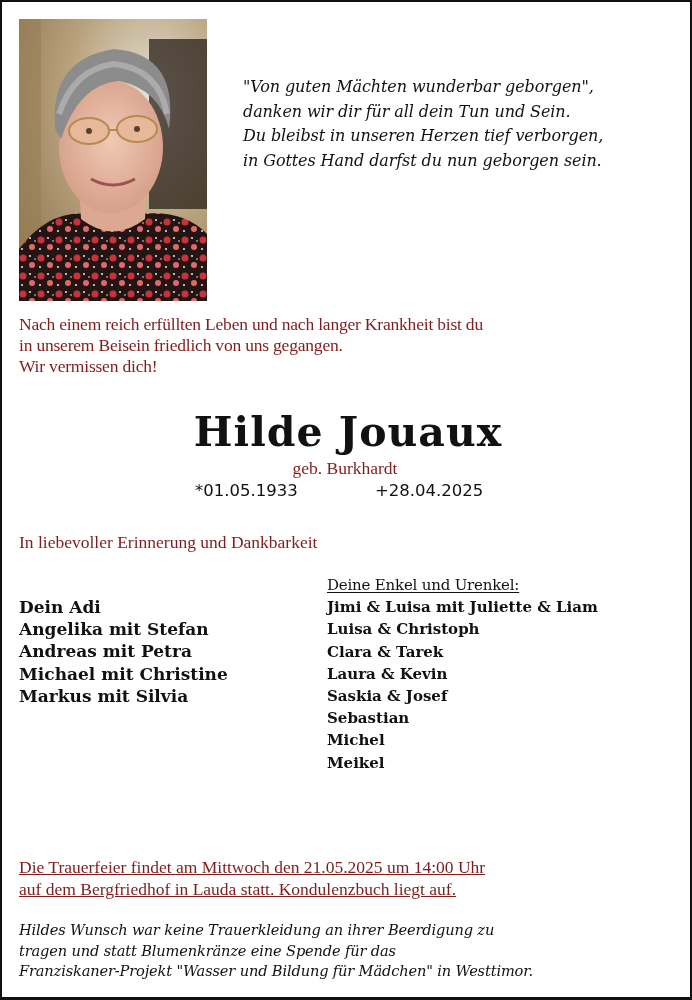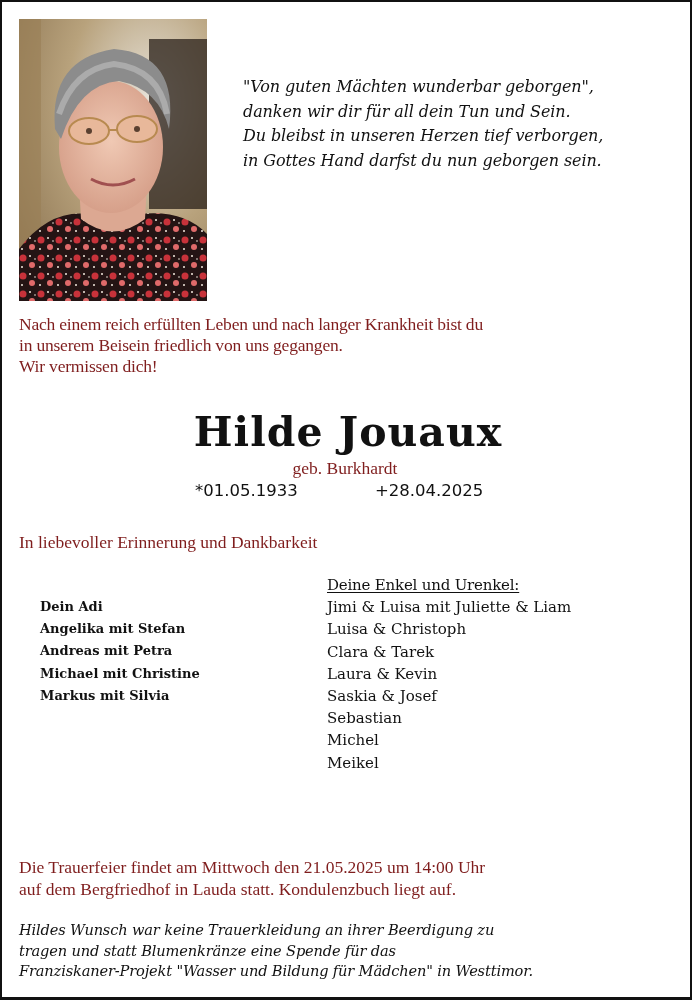--- a/index.html
+++ b/index.html
@@ -54,40 +54,40 @@
     .dates .death { position: absolute; left: 180px; top: 0; white-space: nowrap; }
 
     .remember {
       position: absolute; left: 17px; top: 529px;
       font-size: 17.5px; line-height: 22px; white-space: nowrap; text-align: right;
     }
 
     
     .family-left {
       position: absolute; left: 17px; top: 594px;
-      font-family: "DejaVu Serif", serif; font-weight: bold; font-size: 13px;
-      line-height: 22.2px; color: #111; margin-left: 21px;
+      font-family: "DejaVu Serif", serif; font-weight: bold; font-size: 17px;
+      line-height: 22.2px; color: #111;
     }
     .family-right {
       position: absolute; left: 316px; top: 572px;
       font-family: "DejaVu Serif", serif; font-size: 15px; line-height: 22.2px; color: #111; margin-left: 9px;
     }
     .family-right .heading {
       font-weight: normal; text-decoration: underline; text-underline-offset: 2px;
       font-family: "DejaVu Serif", serif; letter-spacing: -0.2px;
     }
-    .family-right .member { font-weight: normal; white-space: nowrap; }
+    .family-right .member { font-weight: bold; white-space: nowrap; }
     .family-left .member { white-space: nowrap; }
 
     
     .ceremony {
       position: absolute; left: 17px; top: 855px;
       font-size: 17.5px; line-height: 21.5px;
     }
-    .ceremony div { white-space: nowrap; }
+    .ceremony div { white-space: nowrap; text-decoration: underline; }
 
     .wish {
       position: absolute; left: 17px; top: 918px;
       font-family: "DejaVu Serif", serif; font-style: italic; font-size: 14.6px;
       line-height: 20.5px; color: #111; letter-spacing: -0.15px;
     }
     .wish div { white-space: nowrap; }
   </style>
 </head>
 <body>

